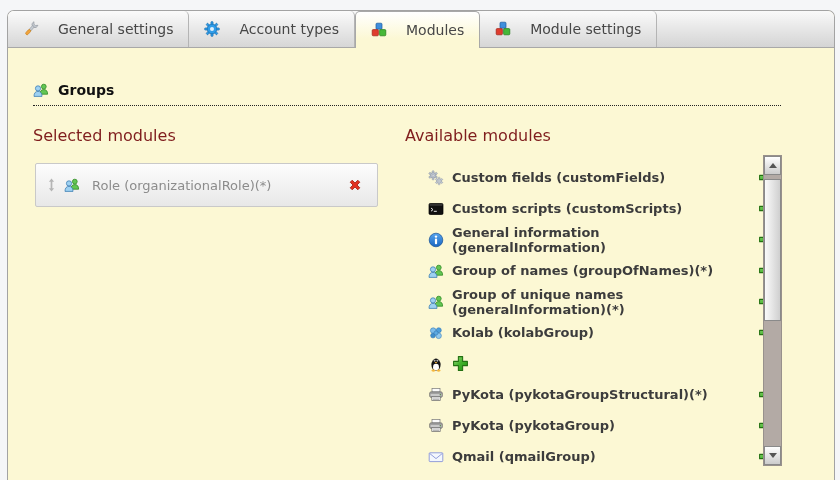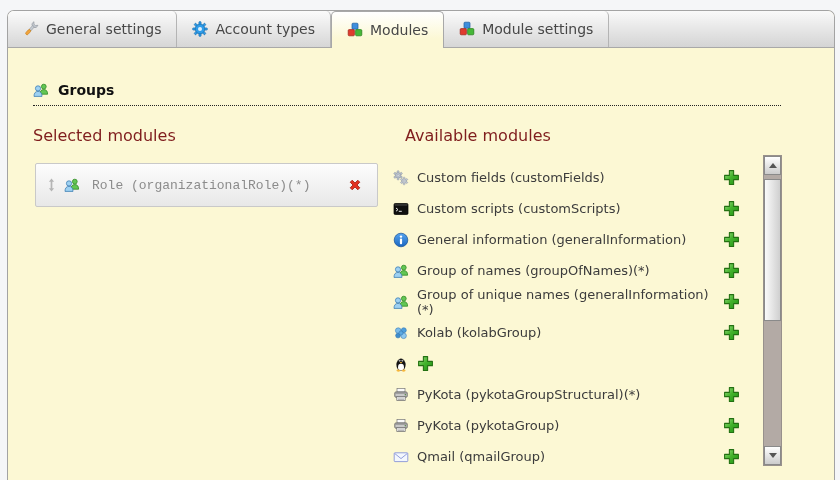--- a/index.html
+++ b/index.html
@@ -16,21 +16,21 @@
     border-radius:7px 7px 0 0;
   }
   
   .tabbar{
     display:flex;align-items:stretch;height:36px;
     background:linear-gradient(#f9f9f9,#d4d4d4);
     border-bottom:1px solid #a8a8a8;
     border-radius:6px 6px 0 0;
   }
   .tab{
-    display:flex;align-items:center;gap:7px;
+    display:flex;align-items:center;gap:19px;
     padding:0 15px;font-size:14px;color:#474747;
     border-right:1px solid #b4b4b4;
     background:linear-gradient(#fbfbfb,#d6d6d6);
     border-radius:5px 5px 0 0;
     cursor:pointer;position:relative;white-space:nowrap;
   }
   .tab:first-child{border-top-left-radius:6px;}
   .tab.active{
     background:linear-gradient(#ffffff,#fcf8d4 75%);
     border:1px solid #a8a8a8;border-bottom:none;
@@ -49,28 +49,28 @@
   
   .col-label{position:absolute;top:115px;font-size:16px;color:#7f1d1d;}
   .col-label.sel{left:25px;}
   .col-label.avail{left:397px;}
   
   .selected-list{position:absolute;left:27px;top:152px;width:343px;}
   .sel-row{
     box-sizing:border-box;width:100%;height:44px;
     border:1px solid #c9c9c9;border-radius:2px;
     background:linear-gradient(#fdfdfd,#e8e8e8);
-    display:flex;align-items:center;cursor:move;font-family:Liberation Mono, monospace;
+    display:flex;align-items:center;cursor:move;
   }
   .sel-handle{margin:0 8px 0 11px;display:flex;cursor:ns-resize;}
   .sel-icon{display:flex;width:16px;height:16px;margin-right:12px;}
   .sel-label{flex:1;font-size:13px;color:#8c8c8c;}
   .sel-remove{display:flex;width:16px;height:16px;margin-right:14px;cursor:pointer;}
   
-  .avail-list{position:absolute;left:385px;top:151px;width:350px;}
+  .avail-list{position:absolute;left:420px;top:151px;width:350px;font-weight:bold;}
   .avail-row{display:flex;align-items:center;min-height:31px;}
   .aicon{flex:0 0 24px;display:flex;}
   .alabel{flex:1;font-size:13px;color:#3c3c3c;line-height:15px;padding-right:6px;}
   .aadd{flex:0 0 20px;display:flex;cursor:pointer;}
   
   .scrollbar{
     position:absolute;left:755px;top:144px;width:19px;height:311px;
     box-sizing:border-box;background:#b3aaa5;border:1px solid #98918c;
   }
   .sb-btn{

